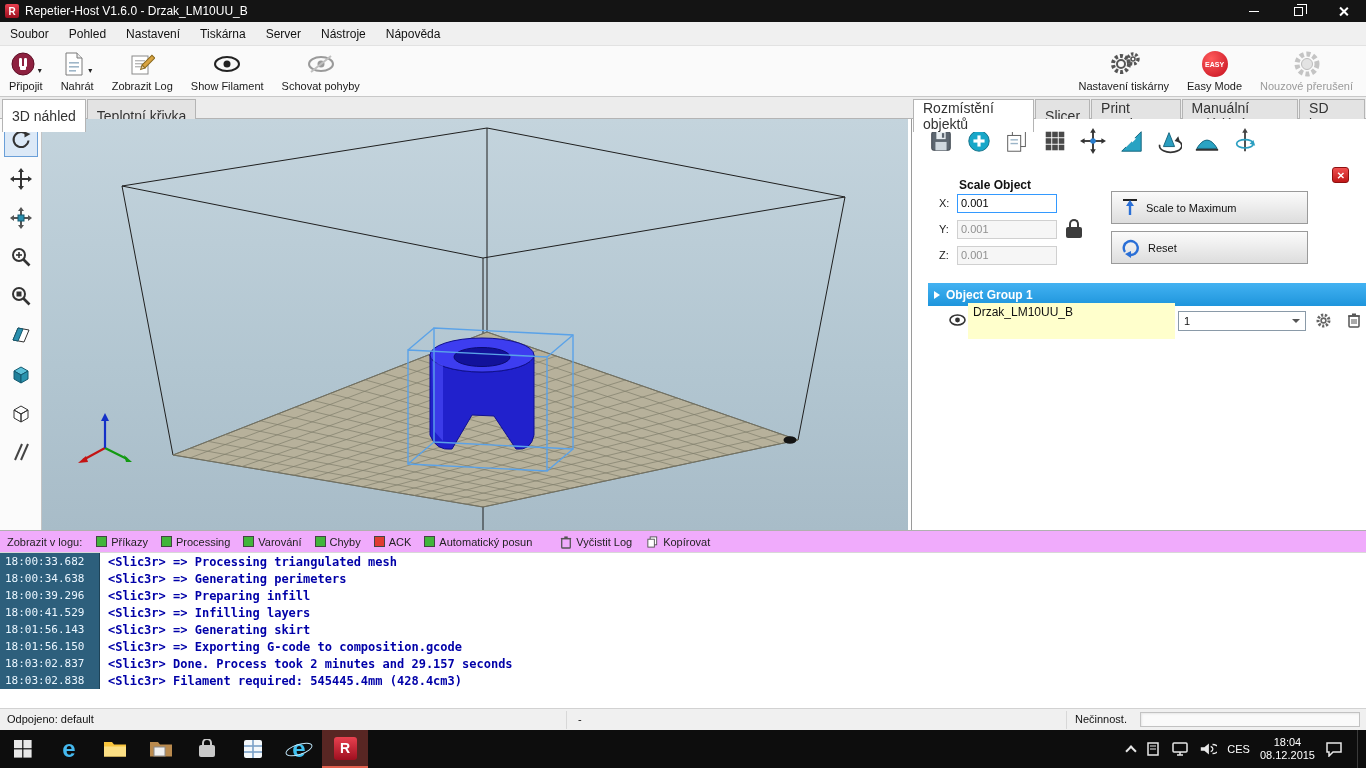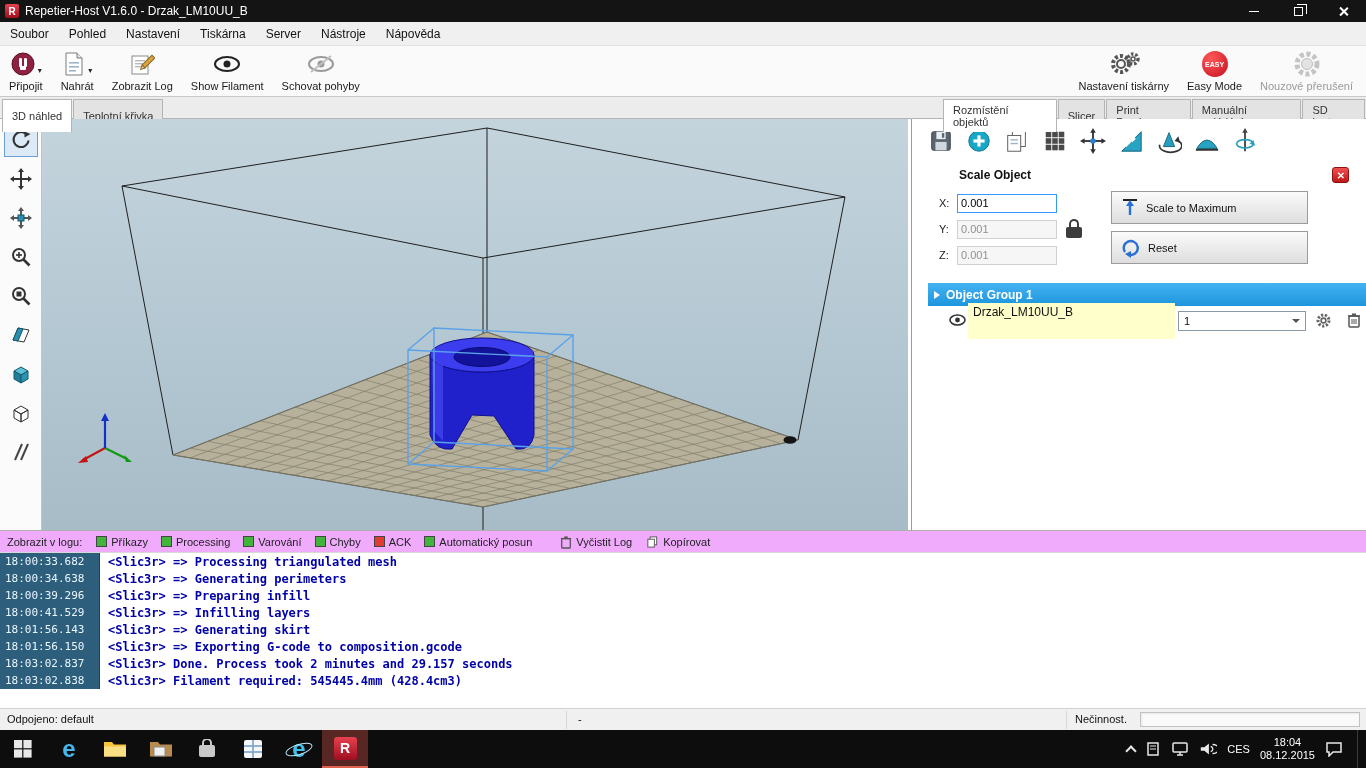--- a/index.html
+++ b/index.html
@@ -24,34 +24,34 @@
   .tb-ico{height:27px;display:flex;align-items:center;gap:2px}
   .caret{font-size:8px;color:#222;align-self:flex-end;margin-bottom:3px}
   #toolbar-right{margin-left:auto;display:flex;margin-right:4px}
   .easy-circle{width:26px;height:26px;border-radius:50%;background:radial-gradient(circle at 35% 30%,#ff5a5a,#c40e1e);color:#fff;font-size:7px;font-weight:bold;display:flex;align-items:center;justify-content:center}
   .tb.disabled{color:#9a9a9a}
   
   #main{position:absolute;left:0;top:97px;width:1366px;height:433px}
   #tabstrip{position:absolute;left:0;top:0;width:1366px;height:22px;background:#ececec;border-bottom:1px solid #b4b4b4}
   .tabs{position:absolute;top:2px;display:flex;height:20px}
   #left-tabs{left:2px}
-  #right-tabs{left:943px}
-  .tab{padding:16px 9px;font-size:11px;display:flex;align-items:center;background:#e3e3e3;border:1px solid #b4b4b4;border-bottom:none;margin-right:1px;color:#333}
+  #right-tabs{left:913px}
+  .tab{padding:16px 9px;font-size:14px;display:flex;align-items:center;background:#e3e3e3;border:1px solid #b4b4b4;border-bottom:none;margin-right:1px;color:#333}
   .tab.active{background:#fff;height:21px;position:relative;z-index:2}
   
   #left-tools{position:absolute;left:0;top:22px;width:42px;height:411px;background:#fbfbfb;border-right:1px solid #c4c4c4;display:flex;flex-direction:column;align-items:center;padding-top:4px;gap:5px}
   .lt-btn{width:34px;height:34px;display:flex;align-items:center;justify-content:center;border:1px solid transparent}
   .lt-btn.selected{border:1px solid #6a9fd8;background:#dce9f7}
   
   #scene{position:absolute;left:42px;top:22px}
   
   #right-panel{position:absolute;left:911px;top:22px;width:455px;height:411px;background:#fff;border-left:1px solid #9a9a9a;font-size:11px}
   #rp-icons{position:absolute;left:14px;top:7px;display:flex;gap:8px}
   .rp-ico{width:30px;height:30px;display:flex;align-items:center;justify-content:center}
-  #scale-title{position:absolute;left:47px;top:49px;font-size:12px;font-weight:bold;color:#111}
+  #scale-title{position:absolute;left:47px;top:59px;font-size:12px;font-weight:bold;color:#111}
   #scale-close{position:absolute;left:420px;top:48px;width:17px;height:16px;background:linear-gradient(#f05050,#c01818);border:1px solid #8e1010;border-radius:3px;color:#fff;display:flex;align-items:center;justify-content:center}
   .scale-row{position:absolute;left:27px;display:flex;align-items:center;gap:6px;height:20px}
   .scale-label{width:12px;font-size:11px;color:#222}
   .scale-input{width:100px;height:19px;border:1px solid #d0d0d0;background:#f6f6f6;color:#909090;font-size:11px;padding:0 3px;font-family:"Liberation Sans",sans-serif}
   .scale-input.focused{border:1px solid #3399ff;background:#fff;color:#000}
   #lock{position:absolute;left:154px;top:100px;width:16px;height:20px}
   #lock .shackle{position:absolute;left:3px;top:0;width:10px;height:10px;border:2.5px solid #3c3c3c;border-bottom:none;border-radius:5px 5px 0 0}
   #lock .lock-body{position:absolute;left:0;top:8px;width:16px;height:11px;background:#3c3c3c;border-radius:2px}
   .panel-btn{position:absolute;left:199px;width:197px;height:33px;background:linear-gradient(#fbfbfb,#dddddd);border:1px solid #9a9a9a;display:flex;align-items:center;gap:7px;padding-left:9px;font-size:11px;color:#111}
   #group-bar{position:absolute;left:16px;top:164px;width:441px;height:23px;background:linear-gradient(#43b2f2,#1e95dc);color:#fff;font-size:12px;font-weight:bold;display:flex;align-items:center;padding-left:18px}

